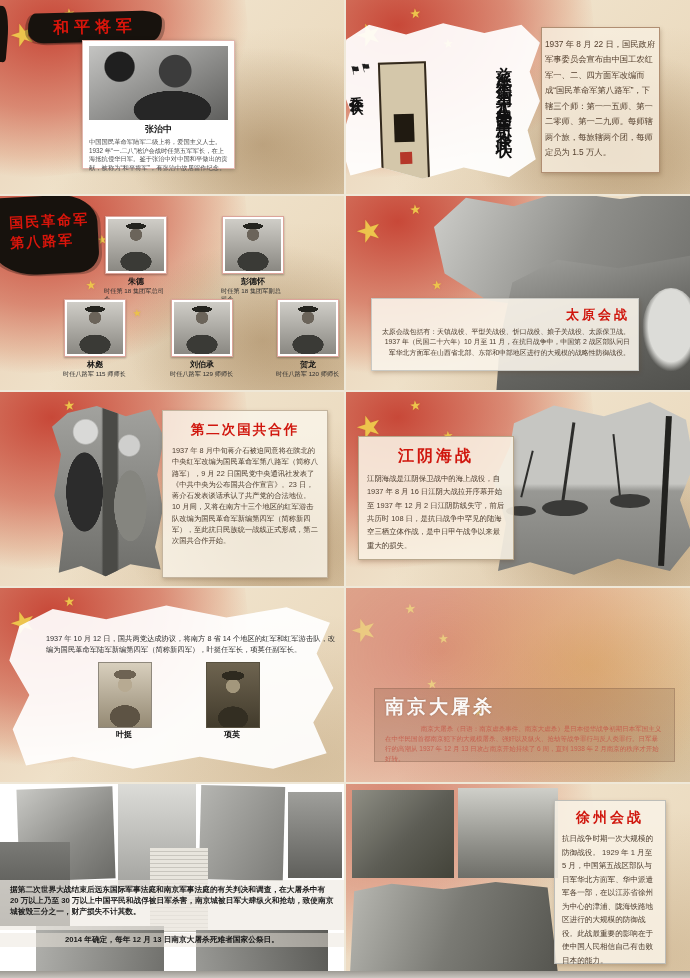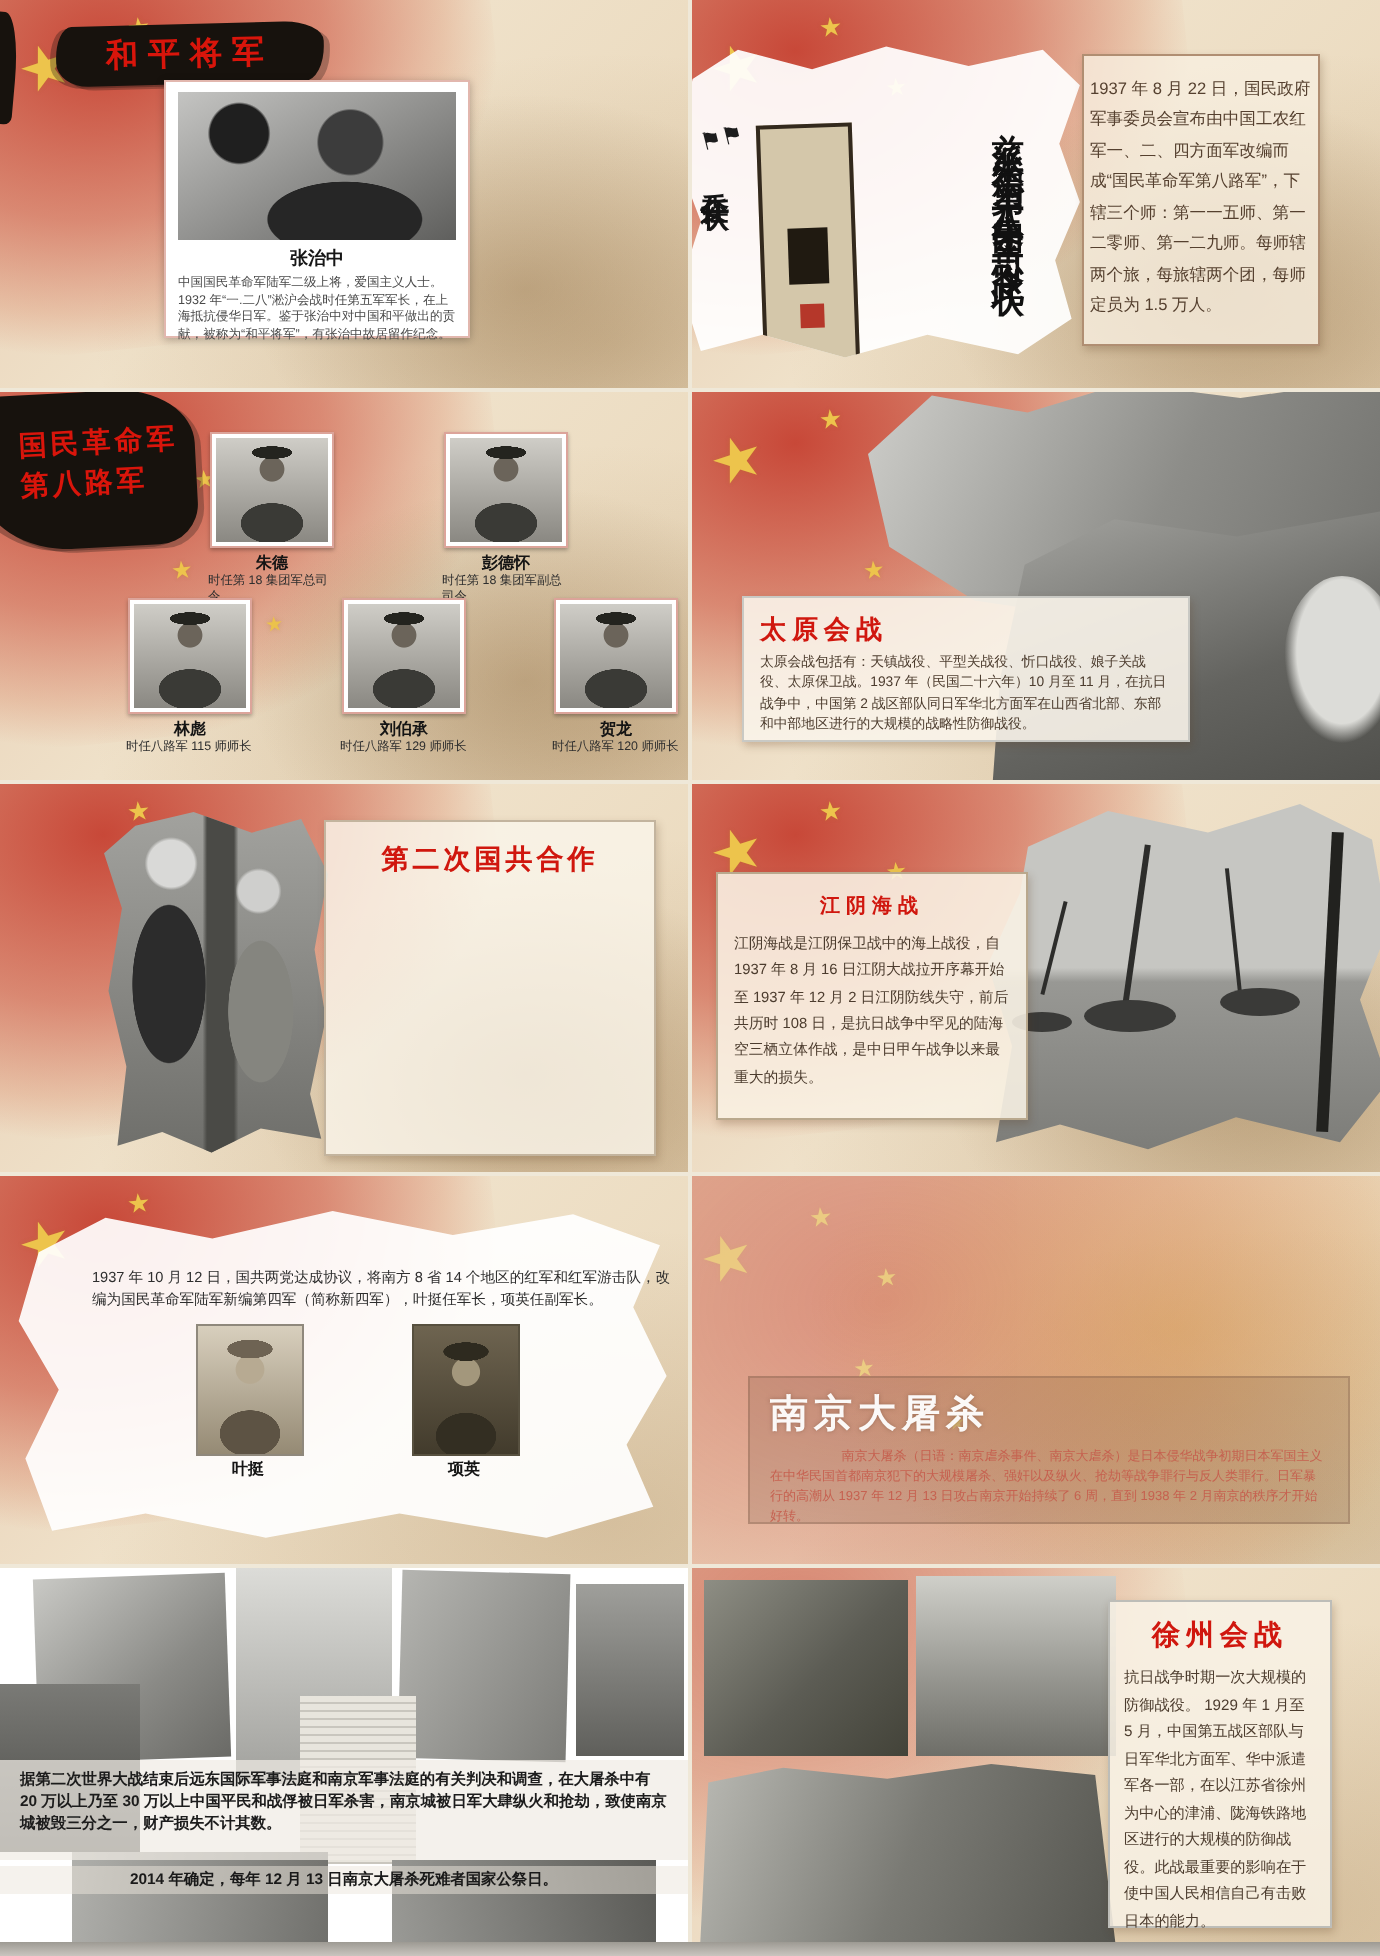--- a/index.html
+++ b/index.html
@@ -84,42 +84,42 @@
   #o3{left:63px;top:103px;} #o4{left:170px;top:103px;} #o5{left:276px;top:103px;}
   
   #s4 .pA{position:absolute;left:88px;top:-8px;width:266px;height:122px;
     background:linear-gradient(115deg,#cfcfcb,#8d8d89 55%,#6f6f6b);
     clip-path:polygon(0 32%,12% 8%,30% 15%,48% 3%,70% 9%,100% 0,100% 100%,70% 96%,45% 100%,20% 92%,4% 70%);}
   #s4 .pB{position:absolute;left:150px;top:58px;width:204px;height:142px;
     background:linear-gradient(160deg,#a8a8a4,#63635f 60%,#4e4e4a);
     clip-path:polygon(8% 20%,30% 4%,60% 10%,100% 0,100% 100%,0 100%,2% 60%);}
   #s4 .pC{position:absolute;left:296px;top:92px;width:58px;height:84px;border-radius:50%;
     background:radial-gradient(ellipse at 50% 45%, #dcdcd8 0 55%, rgba(220,220,216,0) 70%);}
-  #s4 .tbox{left:25px;top:102px;width:224px;height:73px;padding:7px 8px;
-    background:rgba(249,244,234,.9);border:1px solid #c9c9c4;}
+  #s4 .tbox{left:25px;top:102px;width:268px;height:73px;padding:7px 8px;
+    background:rgba(249,244,234,.9);border:1px solid #c9c9c4;text-align:right;}
   #s4 .red-title{font-size:13px;letter-spacing:3px;margin-bottom:3px;}
   #s4 .body-text{font-size:6.9px;line-height:1.5;}
   
   #s5 .photo{position:absolute;left:52px;top:14px;width:112px;height:172px;
     background:
       radial-gradient(circle at 30% 15%, #d9d9d7 0 7%, transparent 8%),
       radial-gradient(ellipse 27% 38% at 29% 50%, #2c2c2c 0 60%, transparent 61%),
       radial-gradient(circle at 69% 23%, #cfcfcd 0 6.5%, transparent 7.5%),
       radial-gradient(ellipse 24% 34% at 70% 58%, #85857f 0 60%, transparent 61%),
       linear-gradient(90deg, rgba(0,0,0,0) 44%, #4a4a46 46% 58%, rgba(0,0,0,0) 60%),
       linear-gradient(#a2a29e,#6e6e6a);
     clip-path:polygon(14% 4%,40% 0,66% 6%,88% 2%,100% 18%,94% 40%,99% 60%,92% 82%,97% 95%,70% 92%,48% 99%,26% 93%,6% 97%,10% 74%,2% 52%,8% 28%,0 12%);}
   #s5 .tbox{left:162px;top:18px;width:166px;height:168px;padding:10px 9px;
     background:rgba(250,245,234,.82);border:1px solid #c3b49e;}
   #s5 .red-title{font-size:13.5px;letter-spacing:2px;text-align:center;margin-bottom:6px;}
   #s5 .body-text{font-size:7.3px;line-height:1.55;}
   
   #s6 .tbox{left:12px;top:44px;width:156px;height:124px;padding:9px 8px;
     background:rgba(249,242,229,.88);border:1px solid #b9a88d;}
-  #s6 .red-title{font-size:10px;letter-spacing:3px;text-align:center;margin-bottom:5px;}
+  #s6 .red-title{font-size:16px;letter-spacing:3px;text-align:center;margin-bottom:5px;}
   #s6 .body-text{font-size:7.4px;line-height:1.8;}
   #s6 .sea{position:absolute;left:148px;top:10px;width:200px;height:178px;
     background:linear-gradient(#c6c6c2 0 46%,#989894 50%,#7b7b77);
     clip-path:polygon(10% 12%,30% 2%,55% 8%,78% 0,96% 10%,100% 35%,93% 55%,100% 78%,88% 95%,62% 88%,40% 97%,18% 90%,2% 95%,6% 68%,0 45%,8% 25%);}
   .mast{position:absolute;background:#2d2d2b;}
   #s6 .m1{left:72px;top:20px;width:3px;height:92px;transform:rotate(8deg);}
   #s6 .m2{left:122px;top:32px;width:2px;height:68px;transform:rotate(-6deg);}
   #s6 .m3{left:32px;top:48px;width:2px;height:48px;transform:rotate(14deg);}
   #s6 .m4{left:168px;top:14px;width:6px;height:150px;transform:rotate(3deg);background:#22221f;}
   .boat{position:absolute;background:#3a3a38;border-radius:50%;}
@@ -293,20 +293,21 @@
   <div class="cell" id="s5">
     <div class="flag">
       <span class="star st-a">★</span>
       <span class="star st-b">★</span>
       <span class="star st-d">★</span>
     </div>
     <div class="haze"></div>
     <div class="photo"></div>
     <div class="tbox">
       <div class="red-title">第二次国共合作</div>
+      <div class="body-text">1937 年 8 月中旬蒋介石被迫同意将在陕北的中央红军改编为国民革命军第八路军（简称八路军），9 月 22 日国民党中央通讯社发表了《中共中央为公布国共合作宣言》。23 日，蒋介石发表谈话承认了共产党的合法地位。10 月间，又将在南方十三个地区的红军游击队改编为国民革命军新编第四军（简称新四军），至此抗日民族统一战线正式形成，第二次国共合作开始。</div>
     </div>
   </div>
 
   <div class="cell" id="s6">
     <div class="flag">
       <span class="star st-big">★</span>
       <span class="star st-a">★</span>
       <span class="star st-b">★</span>
     </div>
     <div class="haze"></div>

